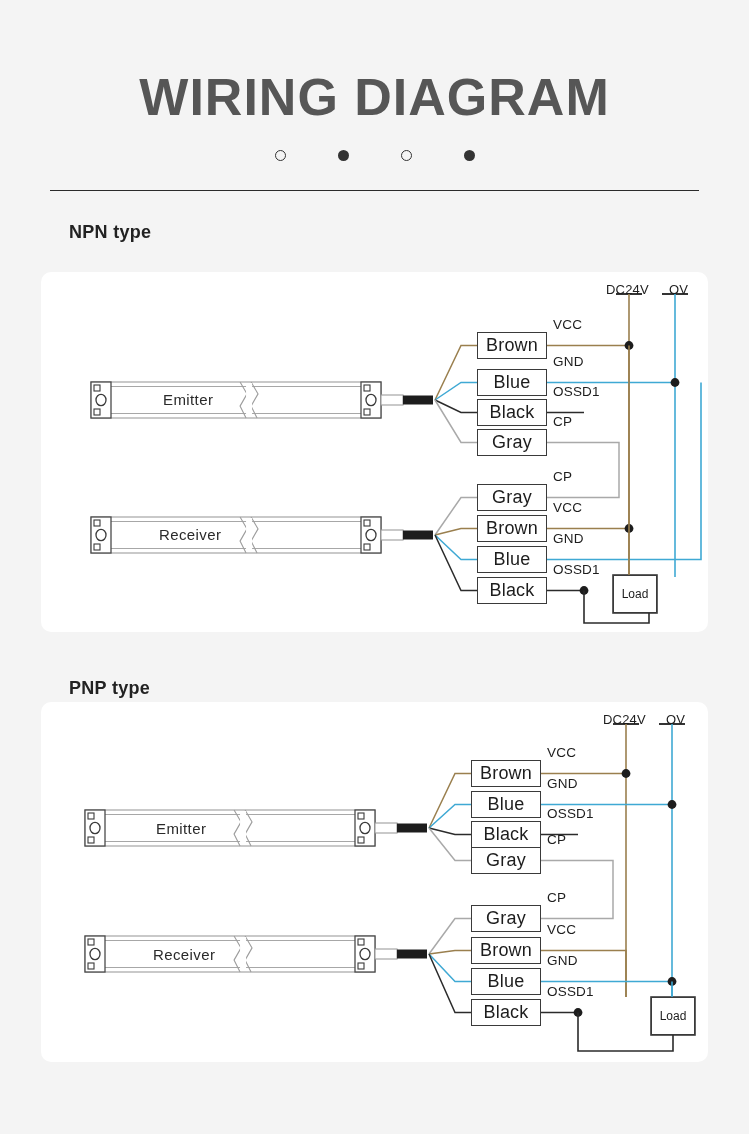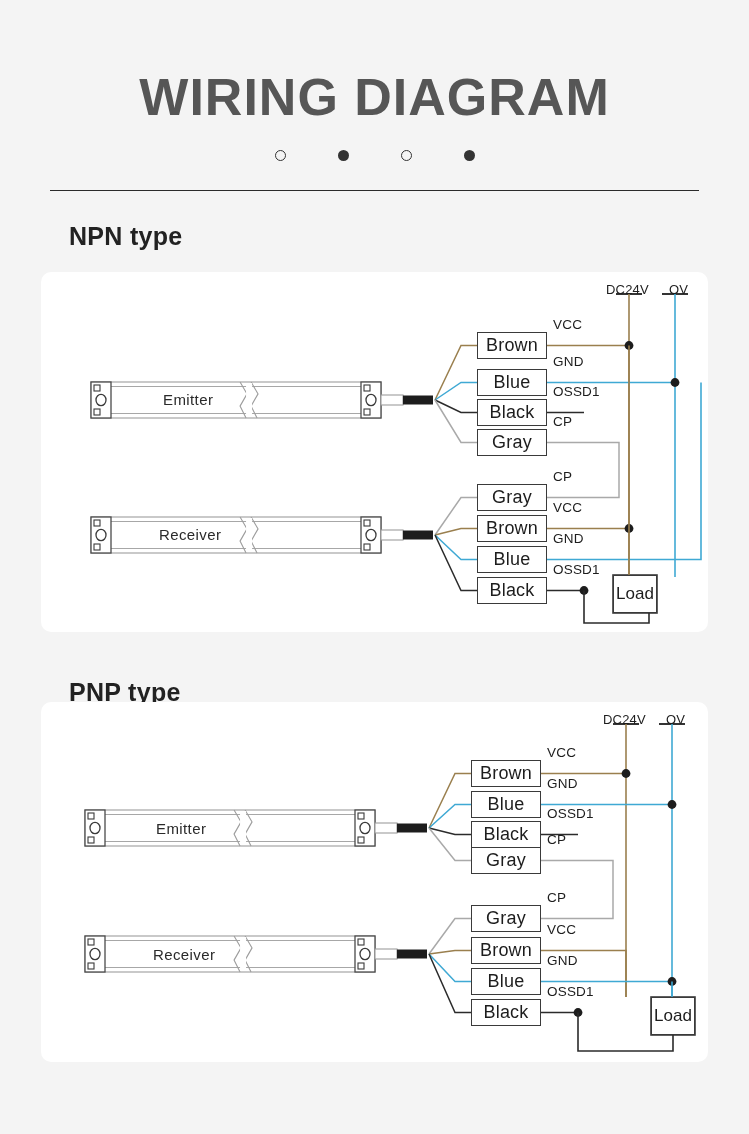--- a/index.html
+++ b/index.html
@@ -25,21 +25,21 @@
   .dots{position:absolute;left:0;top:146px;width:749px;height:18px;
         display:flex;justify-content:center;align-items:center;gap:52px;}
   .dot{width:11px;height:11px;border-radius:50%;box-sizing:border-box;}
   .dot.hollow{border:1.6px solid #333;background:transparent;}
   .dot.solid{background:#333;}
   .hdr-rule{position:absolute;left:50px;top:190px;width:649px;height:1px;background:#2b2b2b;}
 
   
   .sec-title{
     position:absolute;left:69px;
-    font-size:25px;font-weight:bold;color:#222;
+    font-size:18px;font-weight:bold;color:#222;
     letter-spacing:.3px;
   }
   .panel{
     position:absolute;left:41px;width:667px;
     background:#fff;border-radius:10px;
   }
 
   
   .canvas{position:absolute;left:0;top:0;width:100%;height:100%;}
   svg{display:block;}
@@ -60,21 +60,21 @@
     position:absolute;font-size:13px;color:#1d1d1d;white-space:nowrap;
     letter-spacing:.2px;
   }
   .devlbl{
     position:absolute;font-size:15px;color:#2a2a2a;
     white-space:nowrap;letter-spacing:.4px;
   }
   .loadbox{
     position:absolute;box-sizing:border-box;
     border:1.6px solid #3a3a3a;background:#fff;
-    font-size:17px;color:#1d1d1d;
+    font-size:12px;color:#1d1d1d;
     display:flex;align-items:center;justify-content:center;
   }
 </style>
 </head>
 <body>
 
 <div class="page">
 
   <div class="hdr">
     <div class="hdr-title">WIRING DIAGRAM</div>

